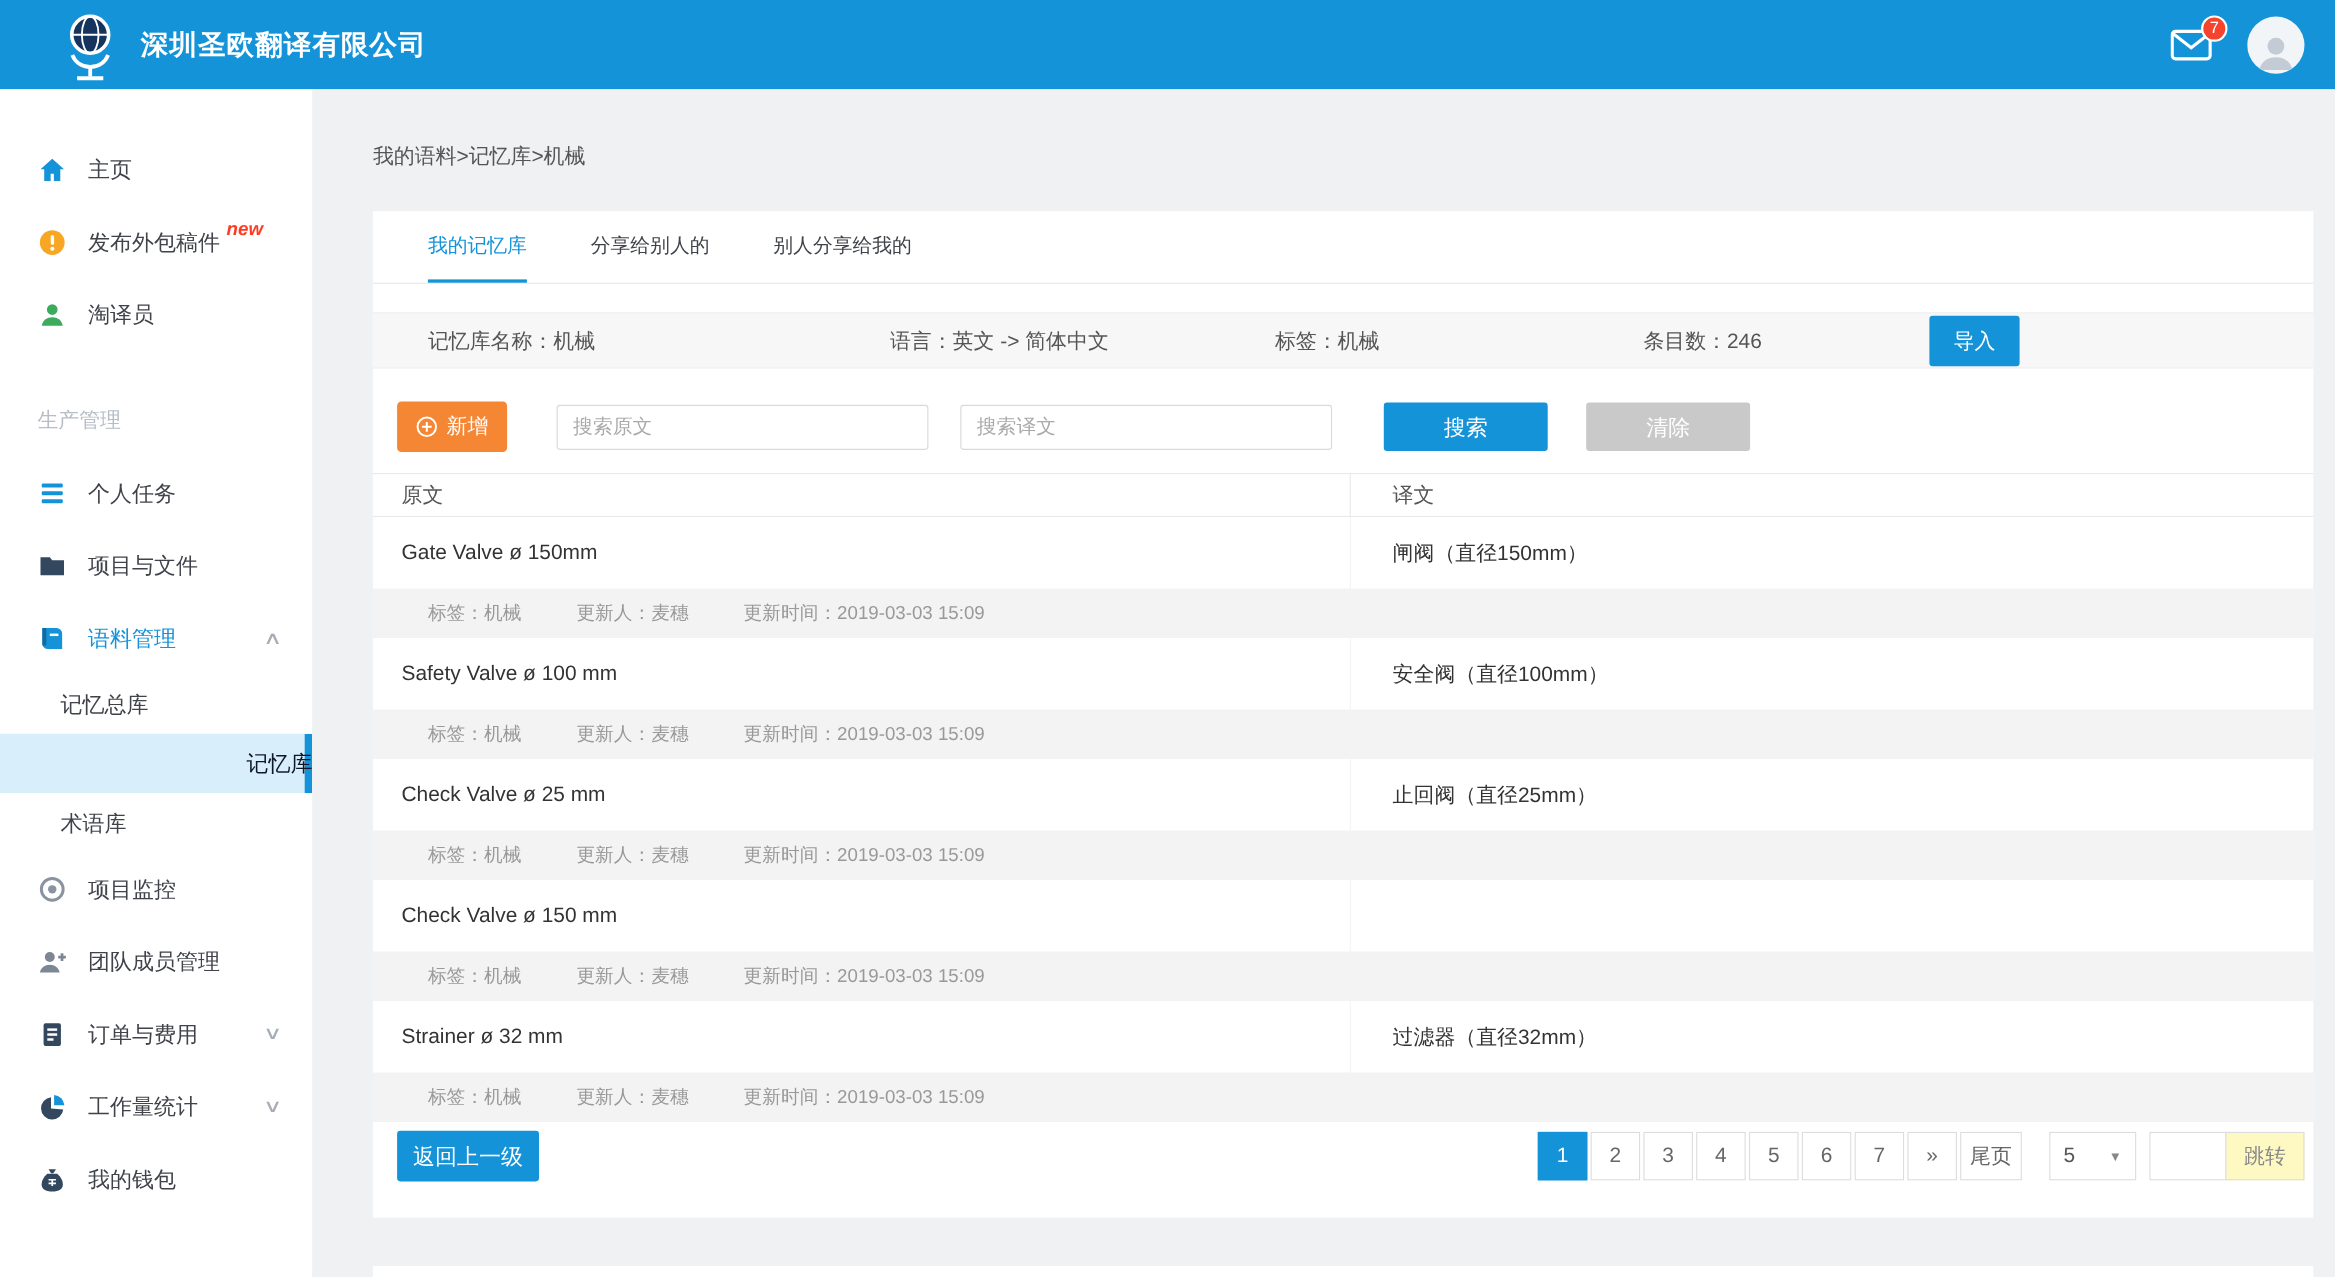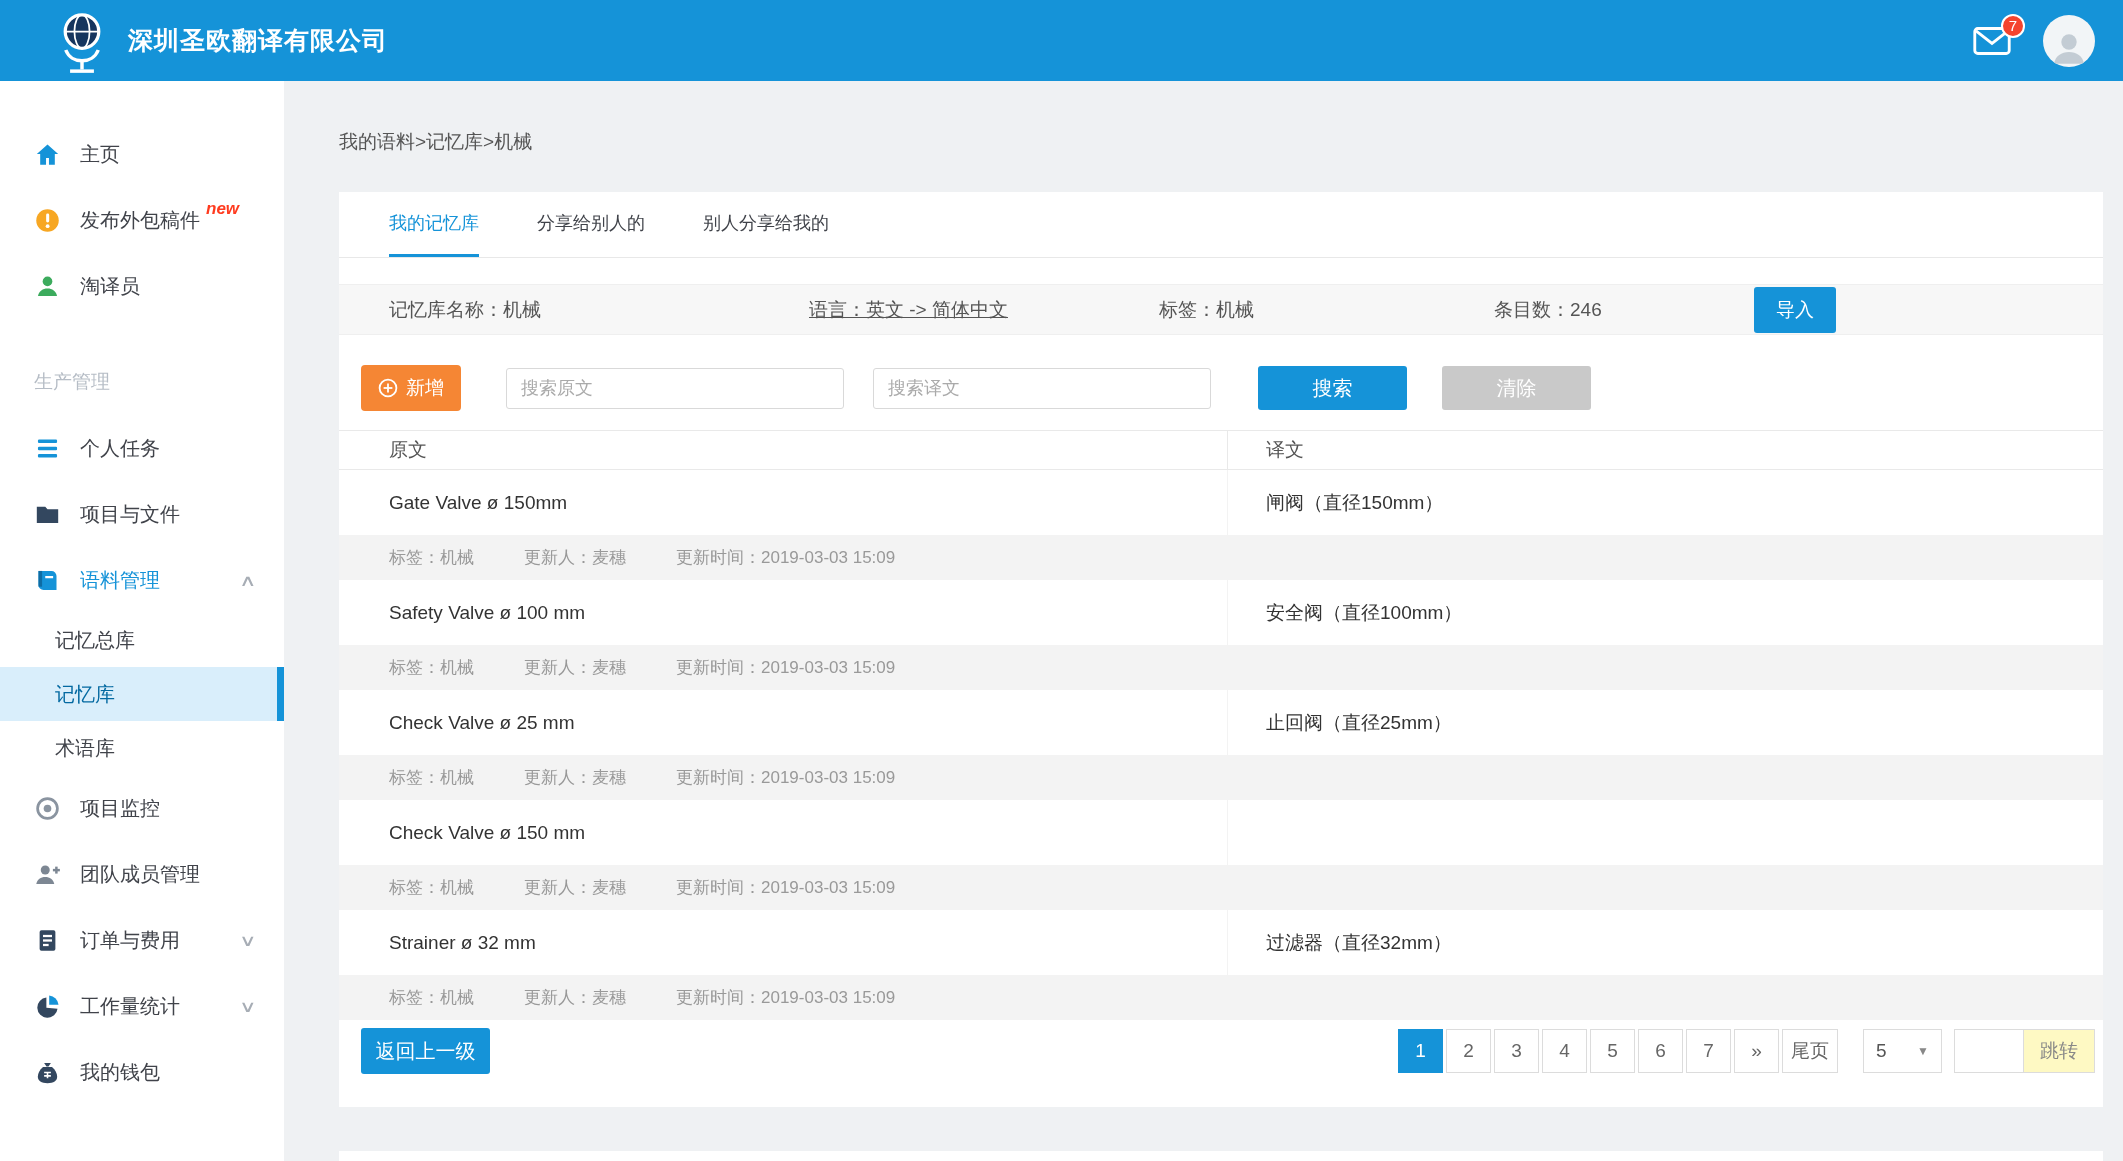--- a/index.html
+++ b/index.html
@@ -27,53 +27,53 @@
     display:flex; align-items:flex-end; justify-content:center; overflow:hidden; cursor:pointer;
   }
   
   .sidebar { position:absolute; top:81px; left:0; bottom:0; width:284px; background:#fff; padding-top:40px; }
   .side-item { height:66px; display:flex; align-items:center; padding:0 30px 0 34px; font-size:20px; color:#40434a; cursor:pointer; }
   .side-item .ic { width:27px; height:27px; margin-right:19px; flex:none; display:flex; align-items:center; }
   .side-item .ic svg { width:100%; height:100%; }
   .side-item.active { color:#1593d8; }
   .side-section { height:66px; margin-top:30px; display:flex; align-items:center; padding-left:34px; color:#b6bdc6; font-size:19px; }
   .sub-item { height:54px; display:flex; align-items:center; padding-left:55px; font-size:20px; color:#40434a; cursor:pointer; }
-  .sub-item.selected { background:#d9eefb; color:#0369a1; box-shadow:inset -7px 0 0 #1593d8; }
+  .sub-item.selected { background:#d9eefb; color:#0f172a; box-shadow:inset -7px 0 0 #1593d8;justify-content:flex-end; }
   .chevron { margin-left:auto; color:#a7adb5; font-size:16px; transform:scaleX(1.5); }
   .new-badge { color:#ff3b1f; font-style:italic; font-weight:bold; font-size:17px; margin-left:6px; transform:translateY(-11px); }
   
   .main { position:absolute; top:81px; left:284px; right:0; bottom:0; background:#eff1f3; overflow:hidden; }
   .breadcrumb { margin:48px 0 0 55px; font-size:19px; color:#555; cursor:pointer; }
   .card { margin:37px 20px 0 55px; background:#fff; }
   
   .tabs { display:flex; height:66px; border-bottom:1px solid #e8e8e8; padding-left:50px; }
   .tab { display:flex; align-items:center; margin-right:58px; font-size:18px; color:#40434a; cursor:pointer; border-bottom:3px solid transparent; }
   .tab.active { color:#1593d8; border-bottom-color:#1593d8; }
   
   .info-bar { height:51px; margin-top:26px; background:#f7f7f7; border-top:1px solid #efefef; border-bottom:1px solid #efefef;
     display:flex; align-items:center; padding-left:50px; font-size:19px; color:#555; }
   .info-pair { flex:none; }
-  .w-name { width:420px; } .w-lang { width:350px;text-decoration:underline; } .w-tag { width:335px; } .w-count { width:260px; }
+  .w-name { width:420px; } .w-lang { width:350px; } .w-tag { width:335px; } .w-count { width:260px; }
   .btn { border:none; cursor:pointer; font-family:inherit; }
   .btn-primary { background:#1593d8; color:#fff; border-radius:3px; }
   .import-btn { width:82px; height:46px; font-size:19px; }
   
   .toolbar { display:flex; align-items:center; margin-top:30px; padding-left:22px; }
   .add-btn { width:100px; height:46px; background:#f58634; color:#fff; border-radius:4px; font-size:19px;
     display:flex; align-items:center; justify-content:center; gap:8px; }
   .search-input { width:338px; height:41px; border:1px solid #d9d9d9; border-radius:3px; padding:0 14px; font-size:18px;
     color:#333; font-family:inherit; outline:none; }
   .search-input::placeholder { color:#aaa; }
   .in1 { margin-left:45px; } .in2 { margin-left:29px; }
   .search-btn { width:149px; height:44px; font-size:20px; margin-left:47px; }
   .clear-btn { width:149px; height:44px; font-size:20px; margin-left:35px; background:#c9c9c9; color:#fff; border-radius:3px; }
   
   .grid-header { display:flex; align-items:stretch; height:40px; margin-top:19px;
     border-top:1px solid #e9e9e9; border-bottom:1px solid #e9e9e9; font-size:19px; color:#555; }
-  .col-src { flex:0 0 889px; display:flex; align-items:center; padding-left:50px; border-right:1px solid #e9e9e9; }
+  .col-src { flex:0 0 889px; display:flex; align-items:center; padding-left:26px; border-right:1px solid #e9e9e9; }
   .col-tgt { flex:1; display:flex; align-items:center; padding-left:38px; }
   .row-content { display:flex; height:65px; font-size:19px; color:#333; cursor:pointer; }
   .row-content .col-src { border-right:1px solid #f3f3f3; }
   .row-meta { height:45px; background:#f3f3f3; display:flex; align-items:center; padding-left:50px; font-size:17px; color:#999; }
   .row-meta span { margin-right:50px; }
   
   .card-footer { display:flex; align-items:center; margin-top:8px; padding:0 8px 33px 22px; }
   .back-btn { width:129px; height:46px; font-size:20px; }
   .pages { margin-left:auto; display:flex; align-items:center; }
   .pagebtn { min-width:45px; height:44px; margin-right:3px; border:1px solid #dcdcdc; background:#fff; color:#666;

